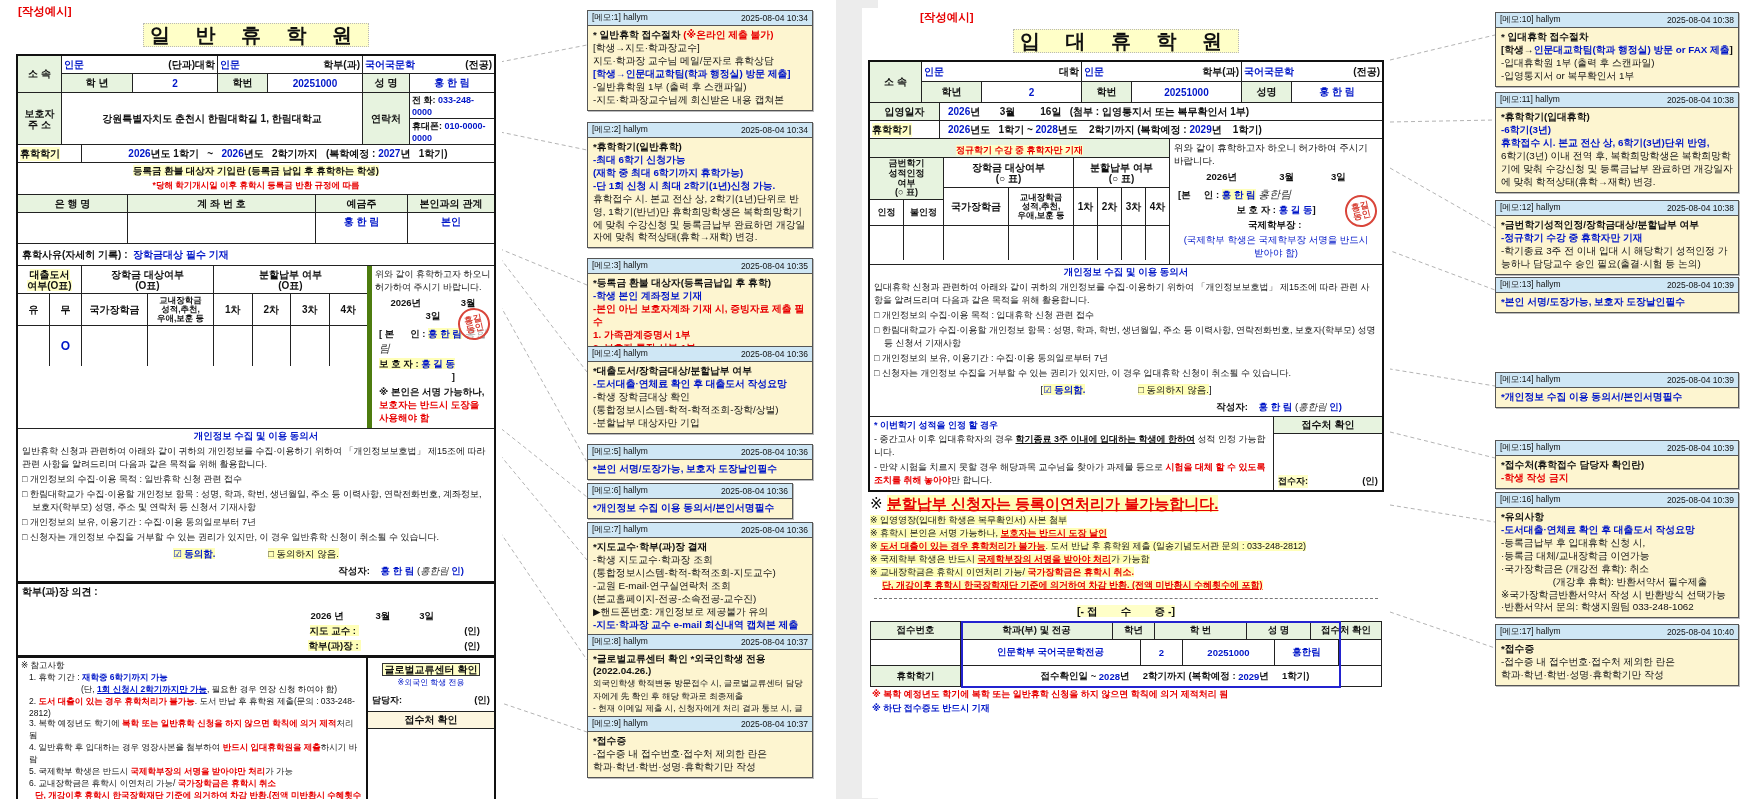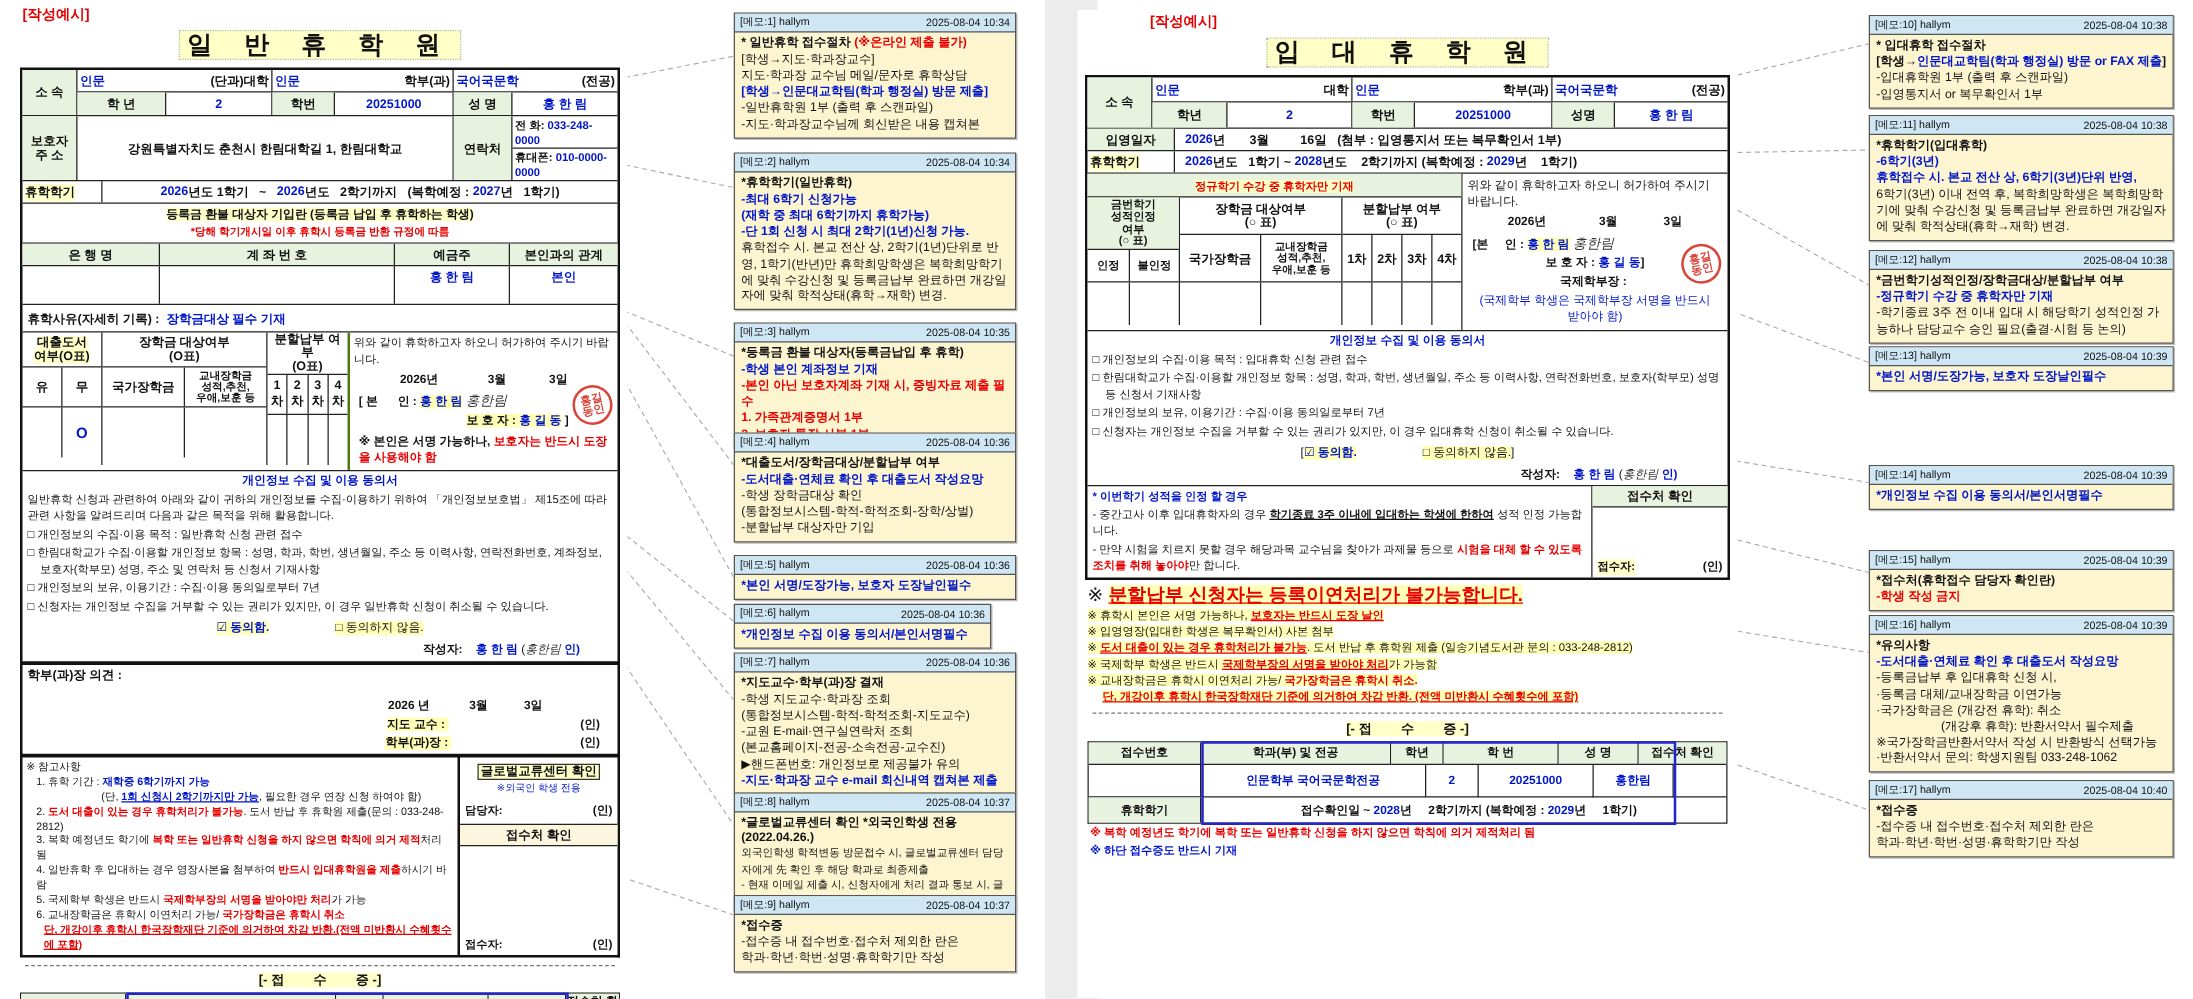--- a/index.html
+++ b/index.html
@@ -145,21 +145,21 @@
     <div class="fc" style="width:110px;min-height:30px"></div>
     <div class="fc" style="flex:1;min-height:30px"></div>
     <div class="fc b" style="width:92px;min-height:30px;align-items:flex-start;padding-top:2px;justify-content:center">홍 한 림</div>
     <div class="fc b lc" style="width:86px;min-height:30px;align-items:flex-start;padding-top:2px">본인</div>
    </div>
   </div>
 
   <div class="line ws" style="padding:4px 4px 3px;font-size:10px"><span class="s-bd">휴학사유(자세히 기록) :  </span><span class="s-b s-bd">장학금대상 필수 기재</span></div>
 
   <div class="fr bt bb">
-   <div style="width:262px;border-right:2px solid #4d7c0f">
+   <div style="width:354px;border-right:5px solid #4d7c0f">
     <div class="fr">
      <div style="width:64px;border-right:1px solid #222">
       <div class="fc lc bb" style="flex-direction:column;min-height:28px;line-height:1.1">
                 <span class="y">대출도서</span>
                 <span class="y">여부(O표)</span>
               </div>
       <div class="fr bb" style="min-height:32px">
        <div class="fc" style="width:32px">유</div>
        <div class="fc lc" style="flex:1">무</div>
       </div>
@@ -501,20 +501,21 @@
     <div class="line b sm" style="text-align:center">(국제학부 학생은 국제학부장 서명을 반드시 받아야 함)</div>
     <div class="stamp" style="right:5px;top:56px">
             <span>홍길</span>
             <span>동인</span>
           </div>
    </div>
   </div>
 
   <div>
    <div class="line b" style="text-align:center;font-weight:700">개인정보 수집 및 이용 동의서</div>
+   <div class="line" style="font-size:9px">입대휴학 신청과 관련하여 아래와 같이 귀하의 개인정보를 수집·이용하기 위하여 「개인정보보호법」 제15조에 따라 관련 사항을 알려드리며 다음과 같은 목적을 위해 활용합니다.</div>
    <div class="line notehang" style="font-size:9px">□ 개인정보의 수집·이용 목적 : 입대휴학 신청 관련 접수</div>
    <div class="line notehang" style="font-size:9px">□ 한림대학교가 수집·이용할 개인정보 항목 : 성명, 학과, 학번, 생년월일, 주소 등 이력사항, 연락전화번호, 보호자(학부모) 성명 등 신청서 기재사항</div>
    <div class="line notehang" style="font-size:9px">□ 개인정보의 보유, 이용기간 : 수집·이용 동의일로부터 7년</div>
    <div class="line notehang" style="font-size:9px">□ 신청자는 개인정보 수집을 거부할 수 있는 권리가 있지만, 이 경우 입대휴학 신청이 취소될 수 있습니다.</div>
    <div class="line ws" style="text-align:center;padding:3px 0"><span>[</span><span class="s-b s-bd s-y">☑ 동의함.</span><span>                    </span><span class="s-y">□ 동의하지 않음.</span><span>]</span></div>
    <div class="line ws" style="text-align:right;padding-right:40px;padding-bottom:2px"><span class="s-bd">작성자:    </span><span class="s-b s-bd">홍 한 림 </span><span>(</span><span class="s-sig">홍한림</span><span class="s-b"> 인)</span></div>
   </div>
 
   <div class="fr bt">
    <div style="flex:1;border-right:1px solid #222;padding:2px 4px">
@@ -527,22 +528,22 @@
     <div class="fr" style="justify-content:space-between;padding:4px 4px 2px;margin-top:auto">
             <span class="mini y">접수자:</span>
             <span class="seal">(인)</span>
           </div>
    </div>
   </div>
  </div>
 
  <div style="margin:3px 8px 0">
   <div class="ml sm ws" style="font-size:15px"><span>※ </span><span class="s-r s-bd s-u s-y">분할납부 신청자는 등록이연처리가 불가능합니다.</span></div>
+  <div class="ml sm ws" style="font-size:9px"><span class="s-y">※ 입영영장(입대한 학생은 복무확인서) 사본 첨부</span></div>
   <div class="ml sm ws" style="font-size:9px"><span class="s-y">※ 휴학시 본인은 서명 가능하나, </span><span class="s-r s-bd s-u s-y">보호자는 반드시 도장 날인</span></div>
-  <div class="ml sm ws" style="font-size:9px"><span class="s-y">※ 입영영장(입대한 학생은 복무확인서) 사본 첨부</span></div>
   <div class="ml sm ws" style="font-size:9px"><span class="s-y">※ </span><span class="s-r s-bd s-u s-y">도서 대출이 있는 경우 휴학처리가 불가능</span><span class="s-y">. 도서 반납 후 휴학원 제출 (일송기념도서관 문의 : 033-248-2812)</span></div>
   <div class="ml sm ws" style="font-size:9px"><span class="s-y">※ 국제학부 학생은 반드시 </span><span class="s-r s-u s-y">국제학부장의 서명을 받아야 처리</span><span class="s-y">가 가능함</span></div>
   <div class="ml sm ws" style="font-size:9px"><span class="s-y">※ 교내장학금은 휴학시 이연처리 가능/ </span><span class="s-r s-bd s-y">국가장학금은 휴학시 취소.</span></div>
   <div class="ml sm ws" style="font-size:9px;padding-left:12px"><span class="s-r s-bd s-u s-y">단, 개강이후 휴학시 한국장학재단 기준에 의거하여 차감 반환. (전액 미반환시 수혜횟수에 포함)</span></div>
  </div>
 
  <div style="border-top:1px dashed #777;margin:6px 12px 2px"></div>
  <div style="text-align:center"><span class="y ws" style="font-weight:800;font-size:10.5px">[- 접        수        증 -]</span></div>
  <div class="receipt" style="margin:2px 8px 0">
   <div class="fr" style="min-height:18px">

